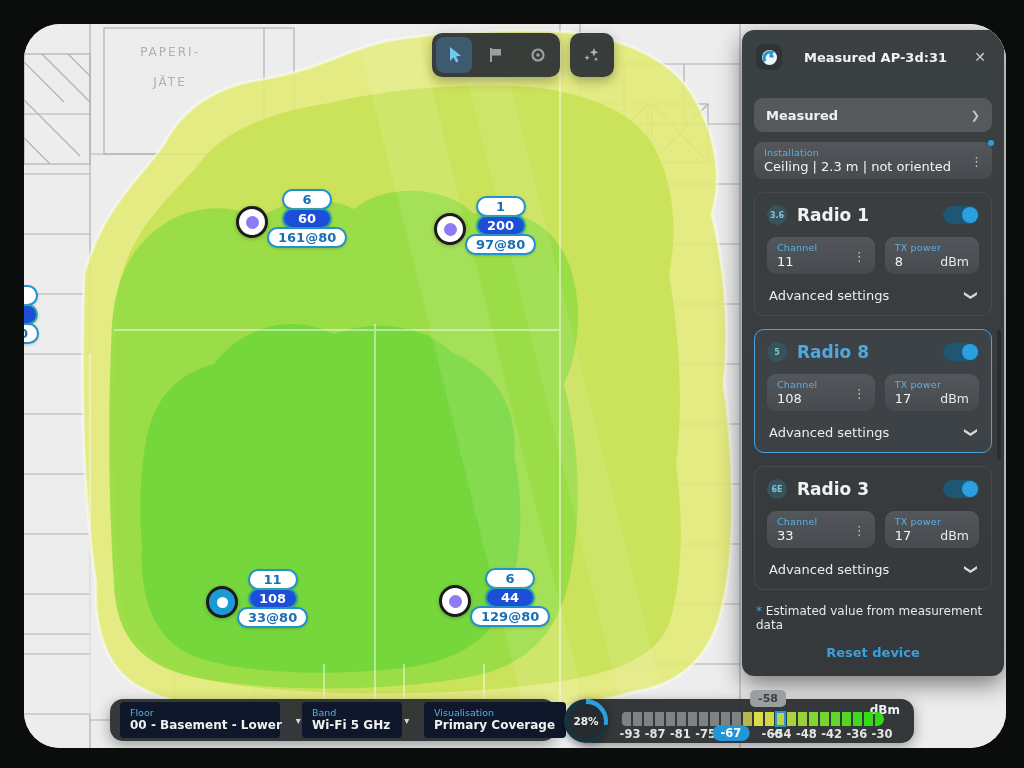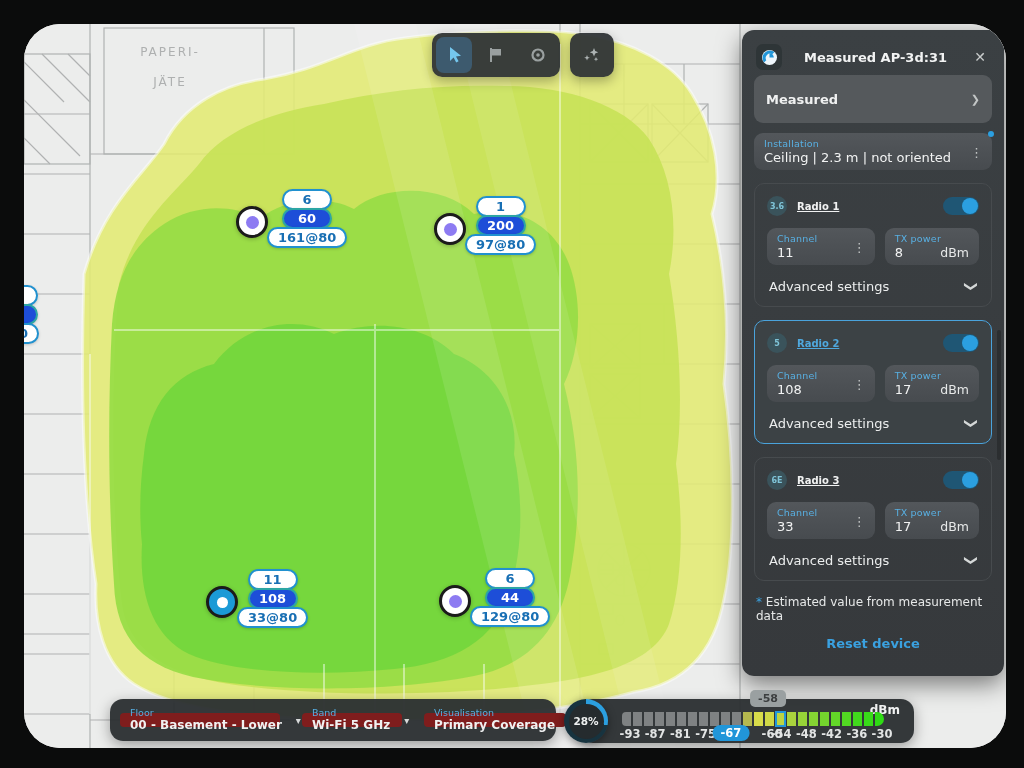--- a/index.html
+++ b/index.html
@@ -22,51 +22,51 @@
   .toolgroup{background:rgba(47,52,54,.95);border-radius:10px;display:flex;align-items:center;padding:4px;gap:6px;box-shadow:0 4px 12px rgba(0,0,0,.3);}
   .tool{width:36px;height:36px;border-radius:8px;display:flex;align-items:center;justify-content:center;}
   .tool.active{background:#3d5a6e;}
   .magicbtn{width:44px;height:44px;border-radius:10px;background:rgba(47,52,54,.95);display:flex;align-items:center;justify-content:center;box-shadow:0 4px 12px rgba(0,0,0,.3);}
   
   .panel{position:absolute;left:718px;top:6px;width:262px;height:646px;background:linear-gradient(#3b4043,#36393c);border-radius:12px;padding:12px;box-shadow:0 8px 24px rgba(0,0,0,.5);color:#eef0f0;}
   .panel-header{display:flex;align-items:center;gap:22px;padding:2px 2px 4px 2px;}
   .panel-appicon{width:26px;height:26px;border-radius:7px;background:#2e3537;display:flex;align-items:center;justify-content:center;flex:none;}
   .panel-title{font-size:13px;font-weight:bold;flex:1;color:#f2f3f3;}
   .panel-close{color:#c9cccc;font-size:14px;cursor:pointer;padding:2px 4px;}
-  .row-select{margin-top:1px;background:#55595c;border-radius:9px;height:48px;display:flex;align-items:center;padding:0 12px;font-size:13px;font-weight:bold;color:#f0f1f1;}
+  .row-select{margin-top:24px;background:#55595c;border-radius:9px;height:34px;display:flex;align-items:center;padding:0 12px;font-size:13px;font-weight:bold;color:#f0f1f1;}
   .row-select .chev{margin-left:auto;color:#c3c6c6;font-size:11px;}
   .field{background:linear-gradient(#53575b,#474b4f);border-radius:9px;padding:5px 10px;position:relative;}
   .field .flabel{font-size:9.5px;color:#58b0e3;letter-spacing:.2px;}
   .field .fvalue{font-size:13px;color:#f2f3f3;margin-top:1px;font-weight:500;display:flex;}
   .installation{margin-top:10px;}
   .installation .kebab{position:absolute;right:9px;top:50%;transform:translateY(-50%);color:#bfc2c2;font-size:13px;}
   .installation .bluedot{position:absolute;right:-2px;top:-2px;width:6px;height:6px;border-radius:50%;background:#2b9fe0;}
   .radio-card{margin-top:13px;border:1px solid #474b4e;border-radius:10px;padding:12px;}
   .radio-card.selected{border:1.5px solid #4aa3dc;background:#3c4245;}
   .radio-head{display:flex;align-items:center;gap:10px;}
   .band-badge{width:20px;height:20px;border-radius:50%;background:#3a535b;color:#7fc4d8;font-size:8px;font-weight:bold;display:flex;align-items:center;justify-content:center;flex:none;}
-  .radio-name{font-size:10px;font-weight:bold;color:#f1f2f2;text-decoration:underline;}
+  .radio-name{font-size:17px;font-weight:bold;color:#f1f2f2;}
   .radio-card.selected .radio-name{color:#4fa8de;}
   .toggle{margin-left:auto;width:36px;height:18px;border-radius:9px;background:#1f5674;position:relative;}
   .toggle .knob{position:absolute;right:1px;top:1px;width:16px;height:16px;border-radius:50%;background:#2b9fe0;}
   .radio-fields{display:flex;gap:10px;margin-top:12px;}
   .f-channel{flex:1.18;}
   .f-tx{flex:1;}
   .f-channel .kebab{position:absolute;right:9px;top:50%;transform:translateY(-50%);color:#bfc2c2;font-size:13px;}
   .f-tx .unit{margin-left:auto;color:#e6e8e8;font-size:12.5px;}
   .advanced{display:flex;align-items:center;margin-top:14px;padding:0 2px;font-size:13px;font-weight:500;color:#eceeee;}
   .advanced .chev{margin-left:auto;color:#d5d8d8;font-size:13px;transform:rotate(90deg);display:inline-block;}
   .footnote{margin-top:14px;font-size:12px;color:#e6e8e8;padding:0 2px;}
   .footnote .star{color:#3aa1e0;}
   .reset{margin-top:13px;text-align:center;font-size:13px;font-weight:bold;color:#3aa1e0;cursor:pointer;}
   .scrollthumb{position:absolute;right:3px;top:300px;width:4px;height:130px;border-radius:2px;background:#2b2e30;}
   
   .bbar{position:absolute;background:rgba(44,48,50,.96);border-radius:13px;box-shadow:0 4px 14px rgba(0,0,0,.35);}
   .bbar-left{left:86px;top:675px;width:446px;height:42px;display:flex;align-items:center;padding:0 10px;gap:22px;}
-  .dropdown{background:#7f1d1d;border-radius:4px;height:14px;padding:2px 10px;display:flex;align-items:center;position:relative;}
+  .dropdown{background:#0f172a;border-radius:4px;height:36px;padding:2px 10px;display:flex;align-items:center;position:relative;}
   .dd-text{display:flex;flex-direction:column;line-height:1.15;}
   .dd-label{font-size:9.5px;color:#56aee2;}
   .dd-value{font-size:12px;font-weight:bold;color:#f0f1f1;white-space:nowrap;}
   .dd-arrow{color:#d8dada;font-size:10px;margin-left:14px;}
   .dd-floor{width:160px;}
   .dd-band{width:100px;}
   .dd-vis{width:142px;}
   .bbar-right{left:556px;top:675px;width:334px;height:44px;}
   .progress-ring{position:absolute;left:-16px;top:0;width:44px;height:44px;border-radius:50%;background:conic-gradient(#2b9fe0 0 101deg,#17333f 101deg 360deg);display:flex;align-items:center;justify-content:center;box-shadow:0 2px 8px rgba(0,0,0,.4);}
   .progress-inner{width:35px;height:35px;border-radius:50%;background:#252b2e;display:flex;align-items:center;justify-content:center;font-size:10.5px;font-weight:bold;color:#eef0f0;}
@@ -252,21 +252,21 @@
         </div>
         <div class="advanced">
           <span>Advanced settings</span>
           <span class="chev">❯</span>
         </div>
       </div>
 
       <div class="radio-card selected">
         <div class="radio-head">
           <div class="band-badge">5</div>
-          <div class="radio-name">Radio 2</div>
+          <div class="radio-name">Radio 8</div>
           <div class="toggle">
               <div class="knob"></div>
             </div>
         </div>
         <div class="radio-fields">
           <div class="field f-channel">
             <div class="flabel">Channel</div>
             <div class="fvalue">108</div>
             <div class="kebab">⋮</div>
           </div>

